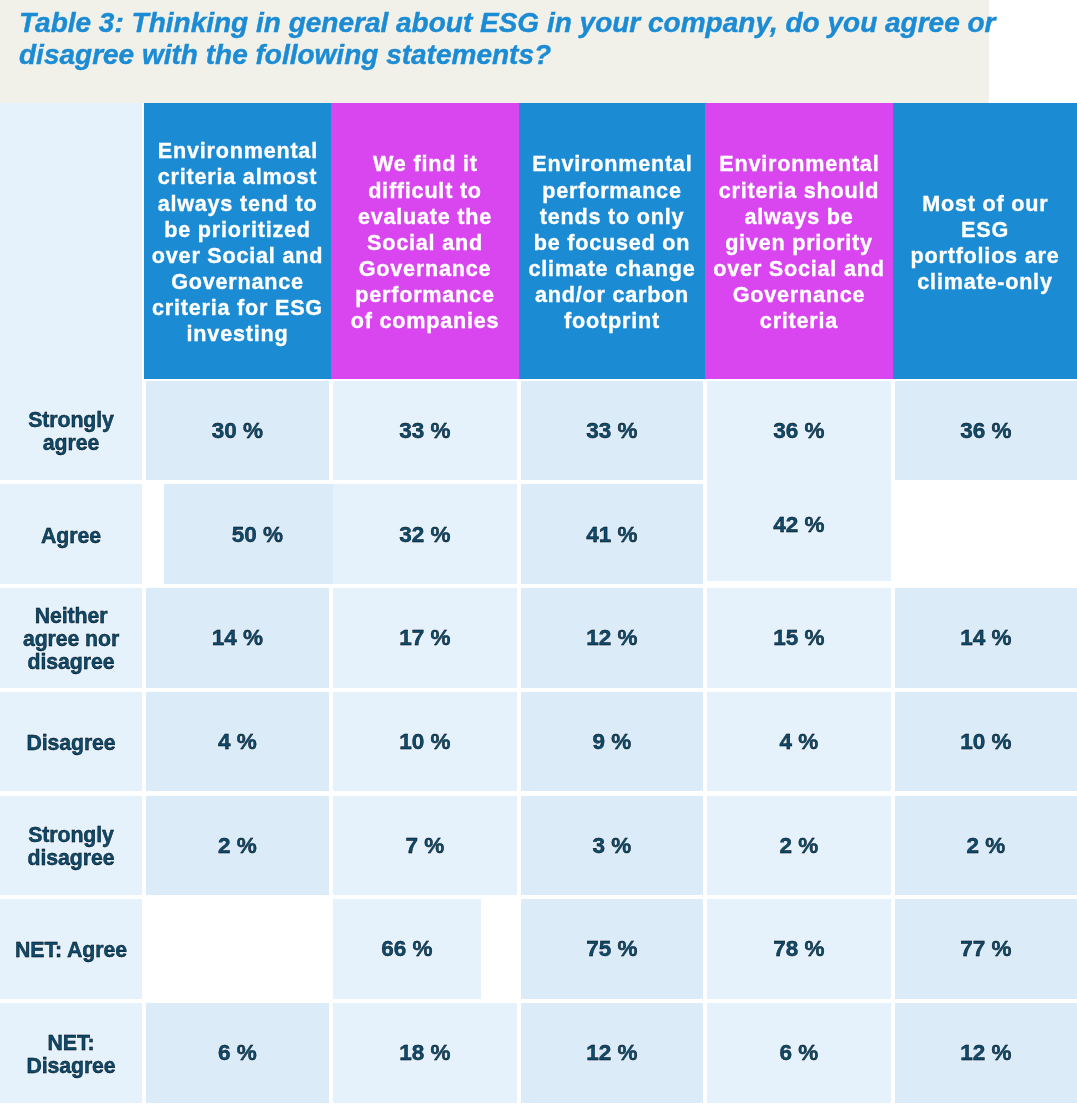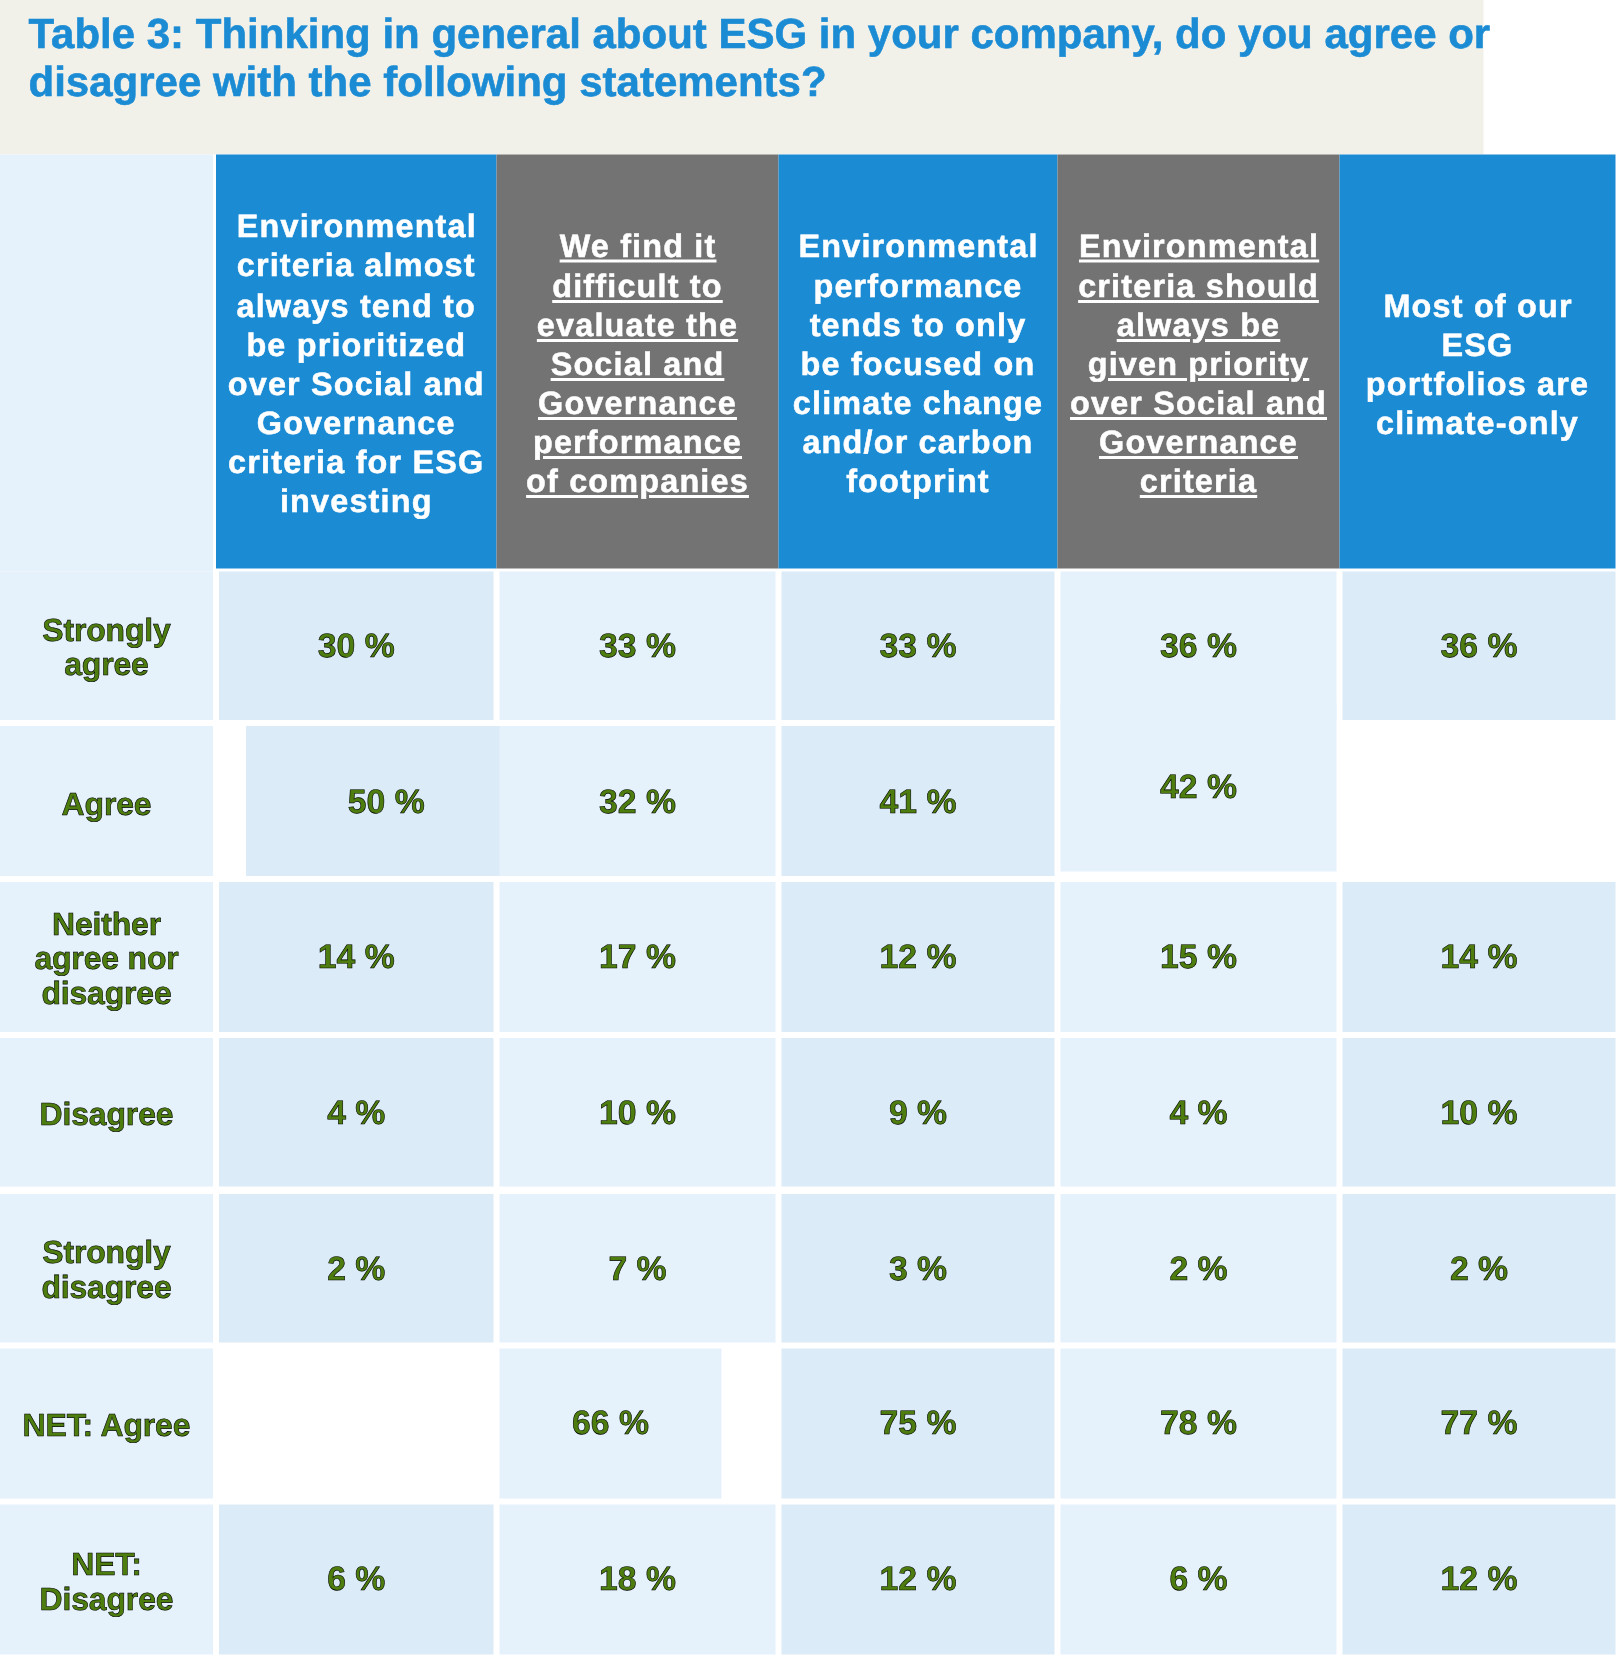--- a/index.html
+++ b/index.html
@@ -3,42 +3,42 @@
 <meta charset="utf-8">
 <title>Table 3: Thinking in general about ESG in your company</title>
 <style>
   html,body{margin:0;padding:0;}
   body{width:1077px;height:1107px;background:#ffffff;
        font-family:"Liberation Sans",sans-serif;overflow:hidden;}
   #page{position:relative;width:1077px;height:1107px;background:#ffffff;}
 
   
   #titlebar{position:absolute;left:0;top:0;width:989px;height:103px;
-            background:#f2f1e9;}
+            background:#f2f1e9;font-style:italic;}
   #title{position:absolute;left:19px;top:7px;width:1040px;
          font-size:28px;line-height:32px;font-weight:bold;color:#1b8bd4;
          letter-spacing:0px;white-space:pre-line;
          -webkit-text-stroke:0.4px #1b8bd4;}
 
   
   #grid{position:absolute;left:0;top:0;width:1077px;height:1107px;}
 
   .hcell,.bcell{position:absolute;display:flex;align-items:center;
                 justify-content:center;text-align:center;
                 box-sizing:border-box;white-space:pre-line;font-weight:bold;}
 
   .hcell{color:#ffffff;font-size:21.6px;line-height:26.1px;
          letter-spacing:0.78px;text-indent:0.78px;padding-top:4px;
          -webkit-text-stroke:0.35px #ffffff;}
-  .bcell{color:#4d7c0f;font-size:22.5px;line-height:23.1px;
+  .bcell{color:#0c4a6e;font-size:22.5px;line-height:23.1px;
          -webkit-text-stroke:0.4px #000000;}
   .rlabel{font-size:21.3px;letter-spacing:-0.1px;padding-top:4px;}
 
   .hdark {background:#1b8bd4;}
-  .hlight{background:#737373;text-decoration:underline;}
+  .hlight{background:#d946ef;}
   .cdark {background:#dcebf8;}
   .clight{background:#e5f1fb;}
 </style>
 </head>
 <body>
 
 <div id="page">
 
   <div id="titlebar">
     <div id="title">Table 3: Thinking in general about ESG in your company, do you agree or

